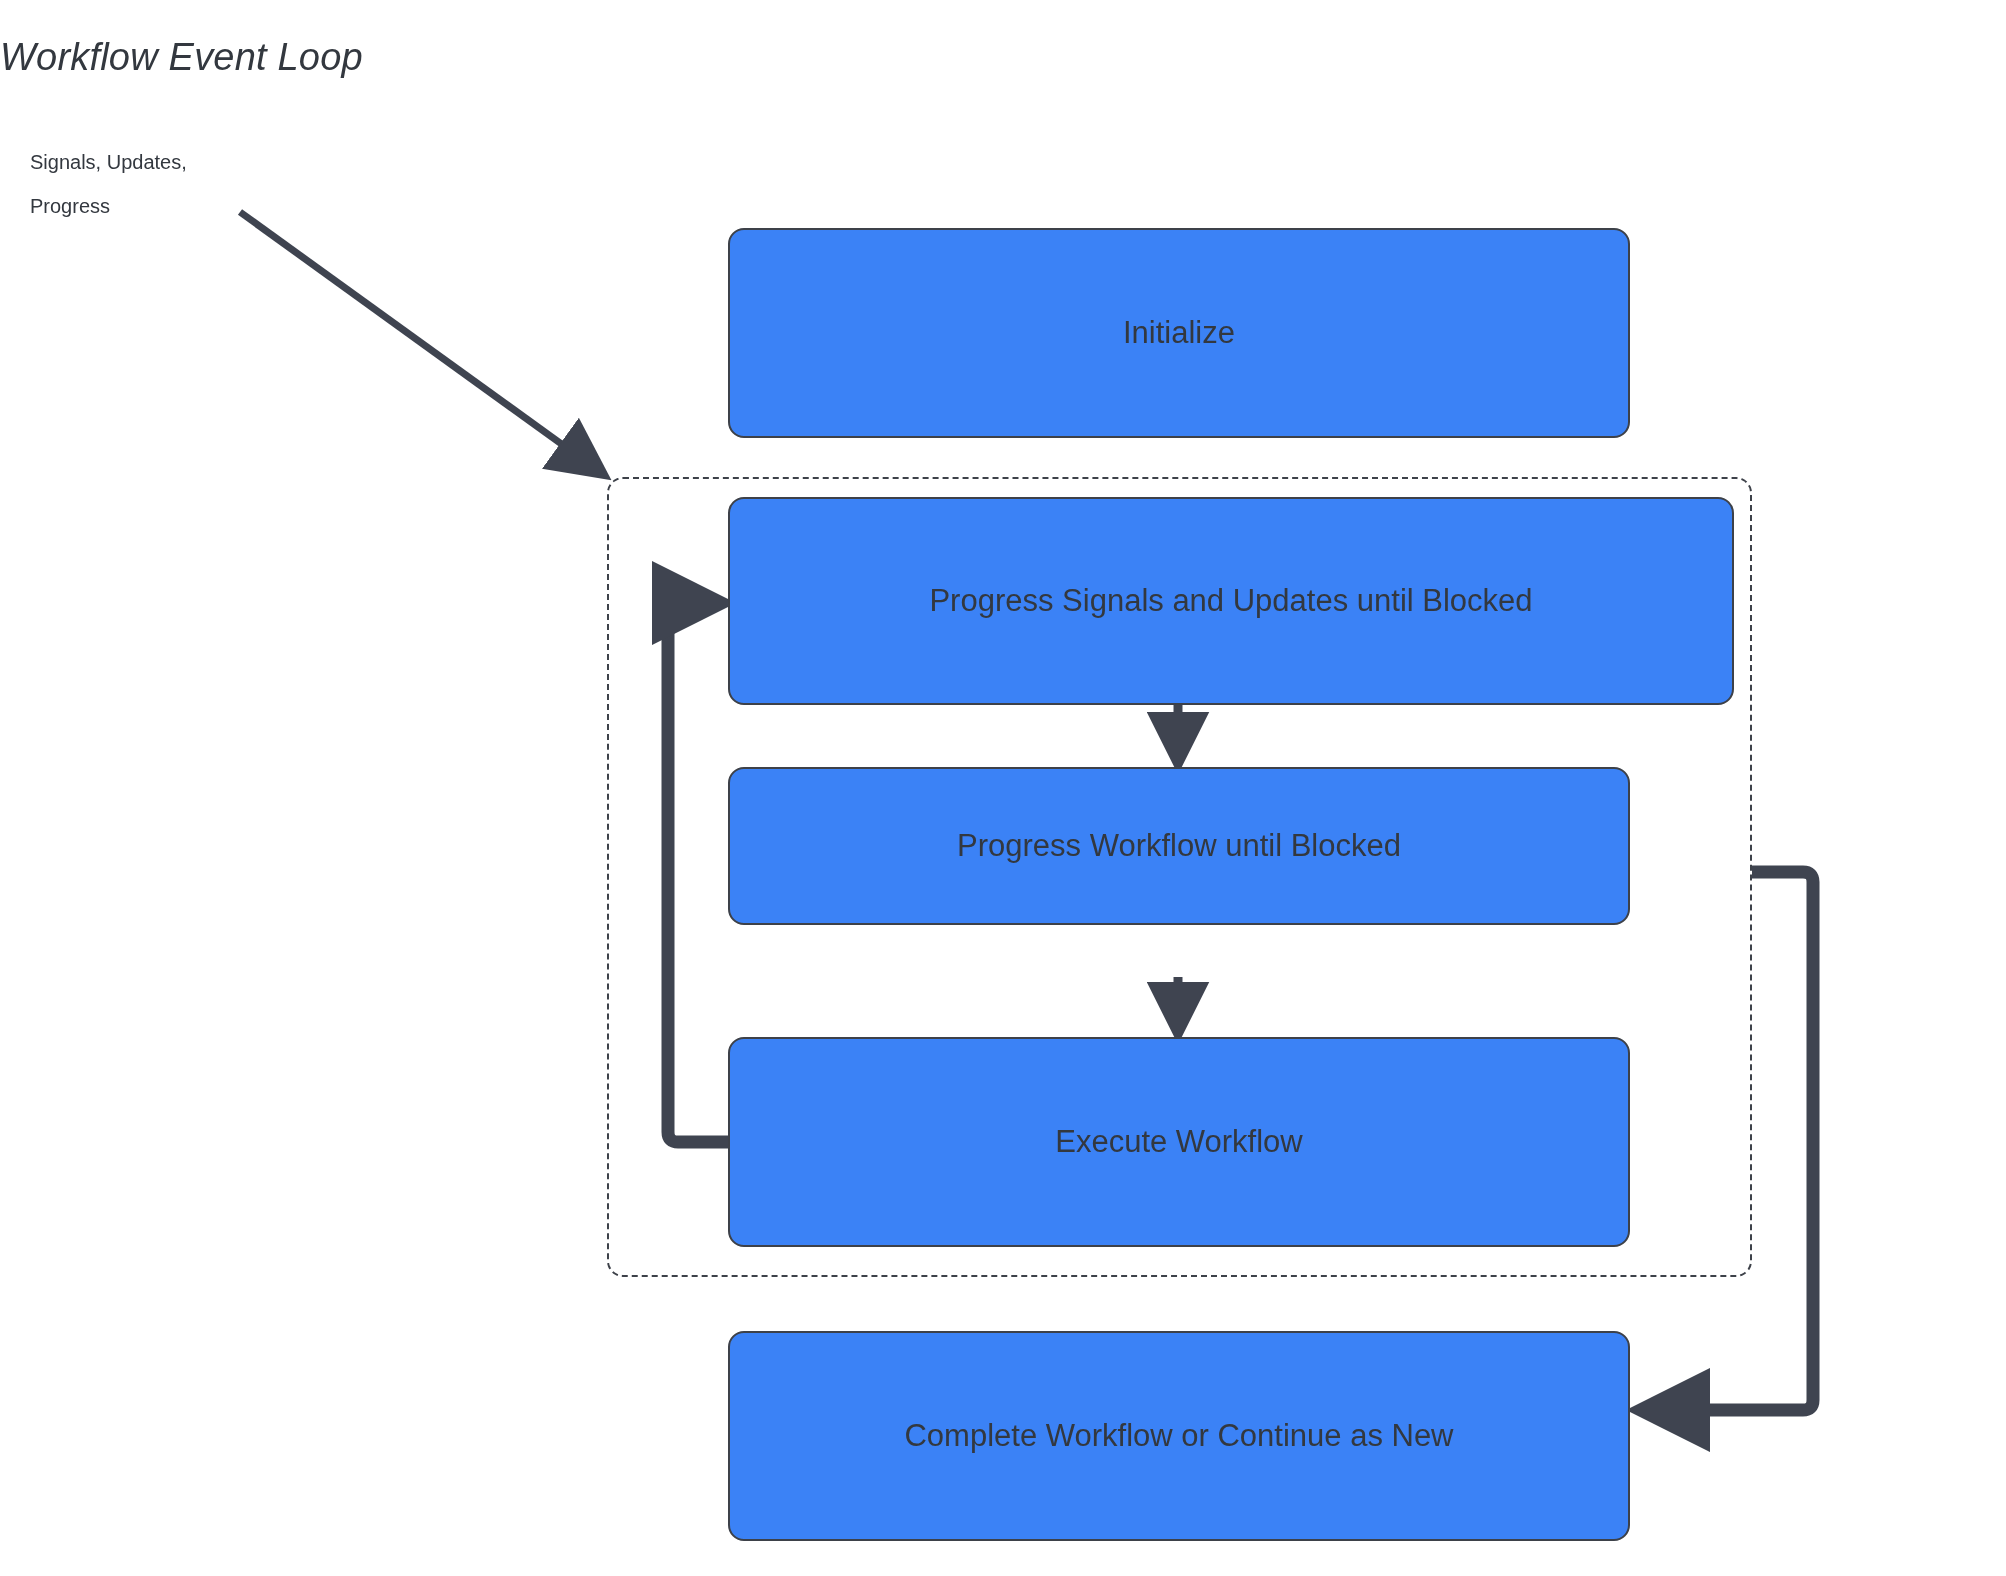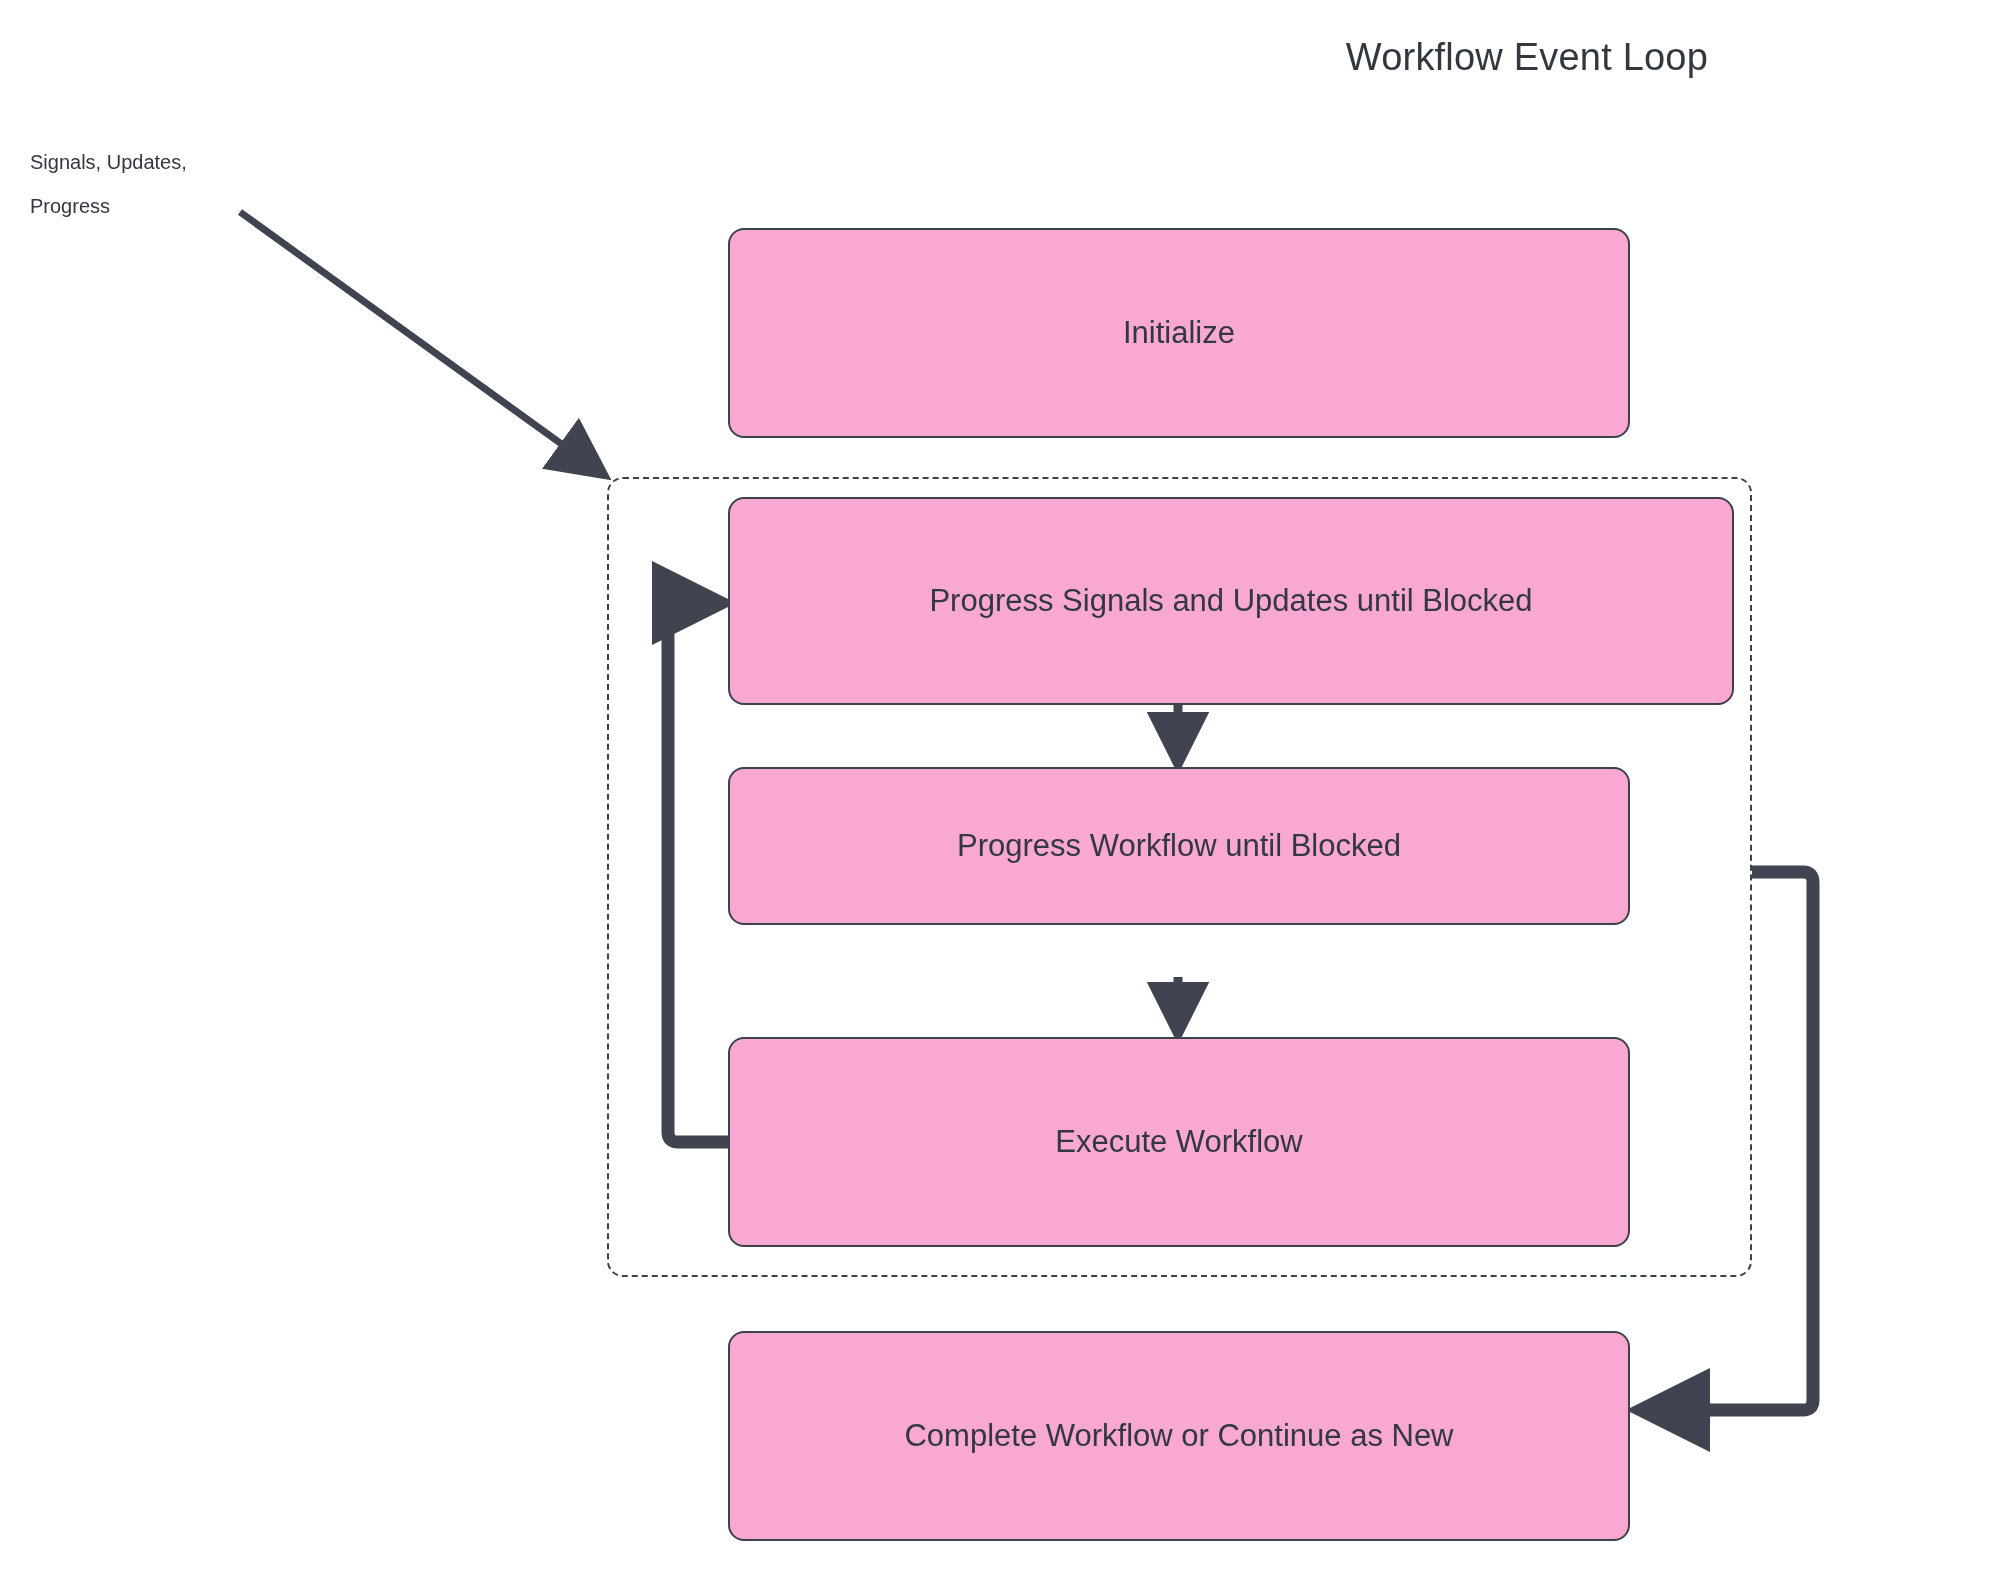--- a/index.html
+++ b/index.html
@@ -16,40 +16,41 @@
     width: 2006px;
     height: 1576px;
     background: #ffffff;
     overflow: hidden;
   }
   .diagram-title {
     position: absolute;
     left: 0;
     top: 36px;
     width: 1708px;
-    text-align: right;
+    text-align: left;
     font-size: 38px;
+    font-style: italic;
     color: #33383f;
     letter-spacing: 0.2px;
   }
   .ext-label {
     position: absolute;
     left: 30px;
     top: 140px;
     width: 280px;
     font-size: 20px;
     line-height: 44px;
     color: #33383f;
   }
   .node {
     position: absolute;
     box-sizing: border-box;
     border: 2px solid #3d4149;
     border-radius: 16px;
-    background: #f9a8d4;
+    background: #3b82f6;
     display: flex;
     align-items: center;
     justify-content: center;
     text-align: center;
     font-size: 31px;
     color: #33383f;
     padding: 0 26px;
   }
   .dashed-group {
     position: absolute;

